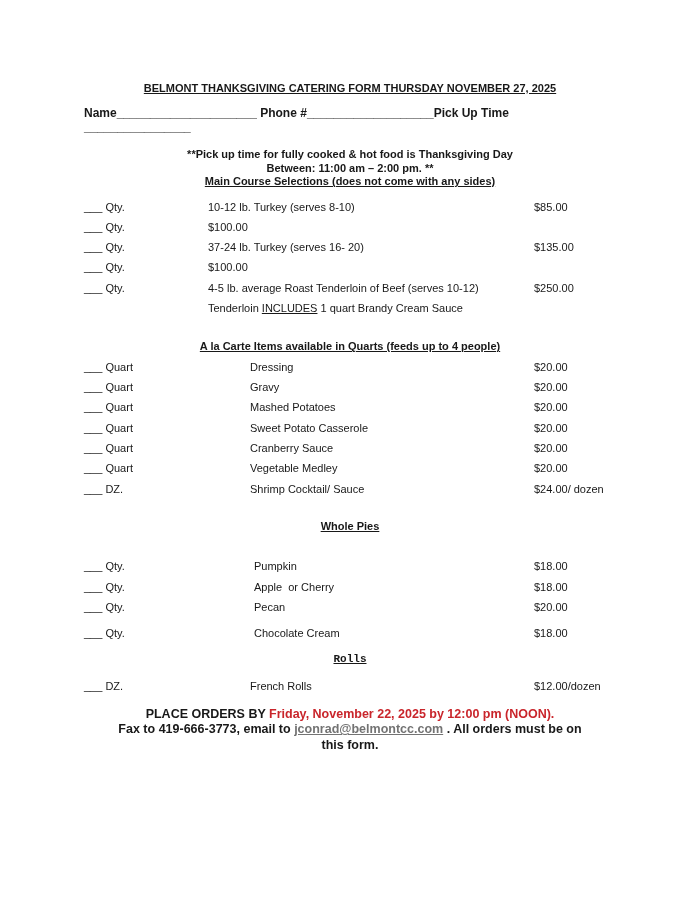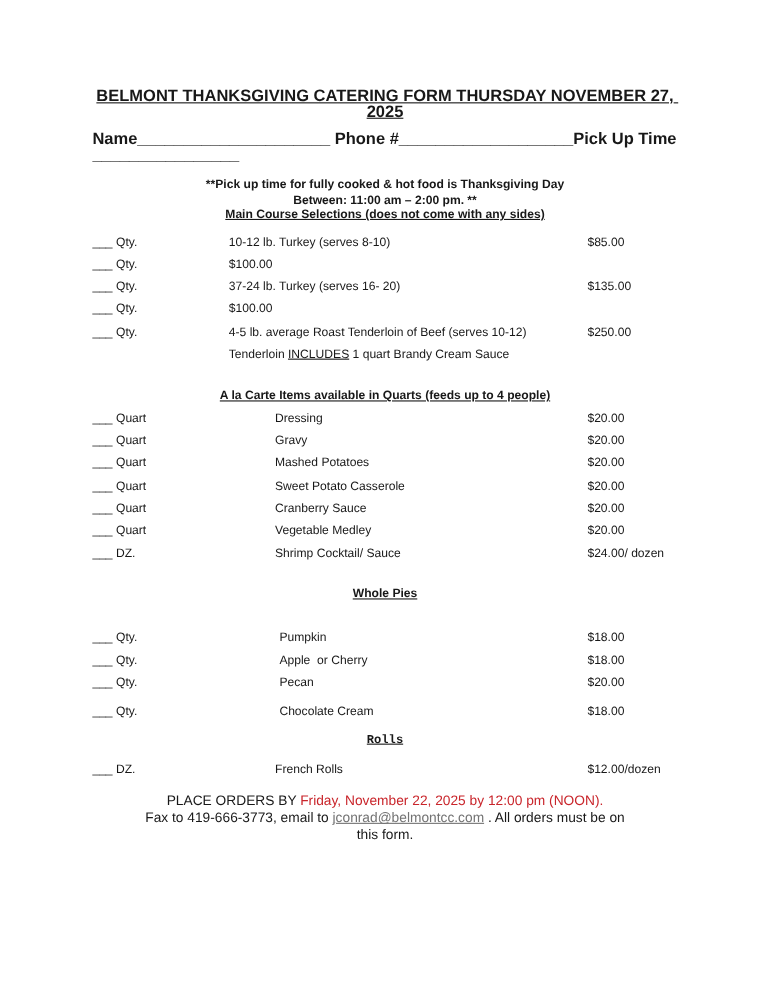--- a/index.html
+++ b/index.html
@@ -11,29 +11,29 @@
     color:#181818;
     overflow:hidden;
   }
   .content { padding:0 84px; }
   [data-bind] { white-space:pre-wrap; }
 
   .title {
     margin-top:81px;
     text-align:center;
     font-weight:bold;
-    font-size:15px;
+    font-size:11px;
     line-height:14px;
   }
   .title .u { text-decoration:underline; }
 
   .fields {
     margin-top:11px;
     font-weight:bold;
-    font-size:15px;
+    font-size:12px;
     line-height:14px;
   }
 
   .notice {
     margin-top:14px;
     text-align:center;
     font-weight:bold;
     font-size:11px;
     line-height:13.5px;
   }
@@ -59,21 +59,21 @@
   .rows-carte  { margin-top:3px; }
   .heading-pies  { margin-top:21px; }
   .rows-pies   { margin-top:23px; }
   .row.gap-before { margin-top:5.5px; }
   .heading-rolls { margin-top:10px;font-family:Liberation Mono, monospace; }
   .rows-rolls  { margin-top:9px; }
 
   .footer {
     margin-top:11px;
     text-align:center;
-    font-weight:normal;
+    font-weight:bold;
     font-size:12.5px;
     line-height:15.5px;
   }
   .red  { color:#c9252b; }
   .link { color:#737373; text-decoration:underline; cursor:pointer; }
   .no-calls { text-decoration:underline; }
 </style>
 </head>
 <body>
 

